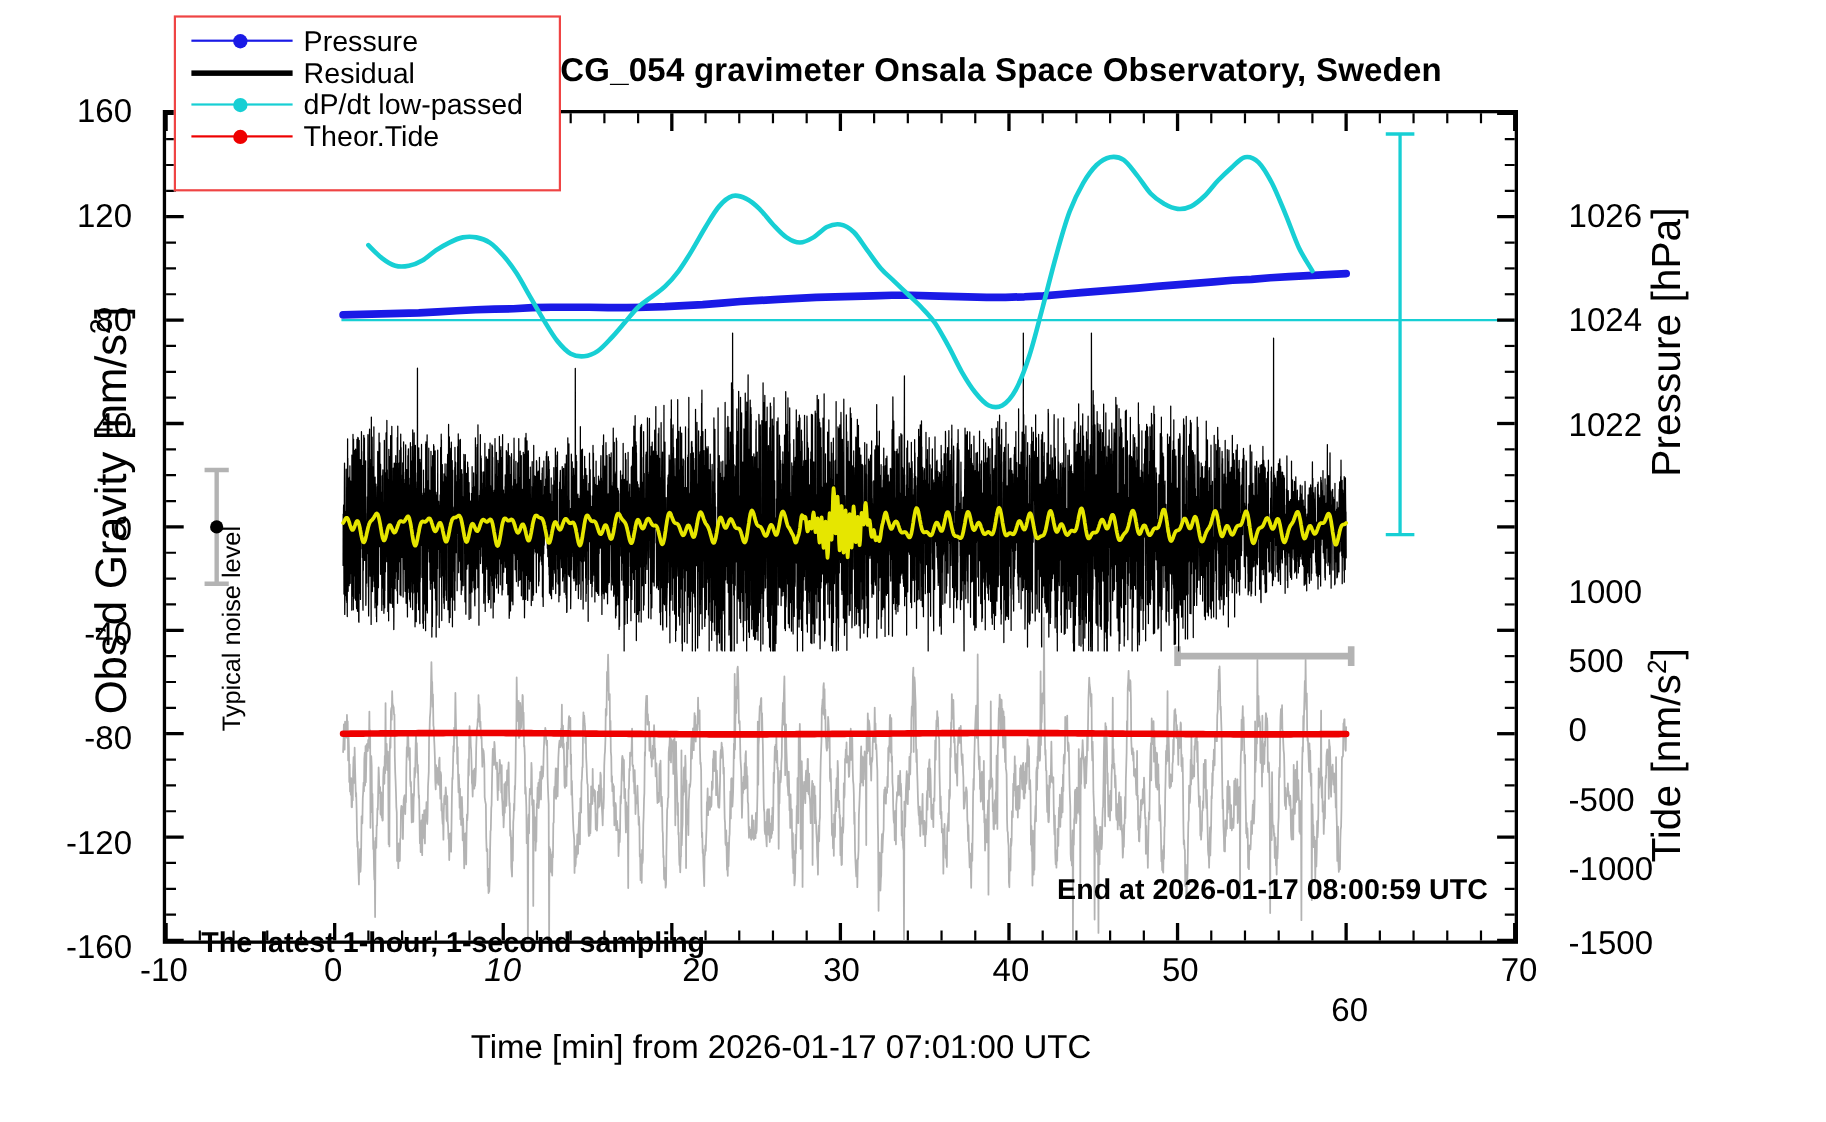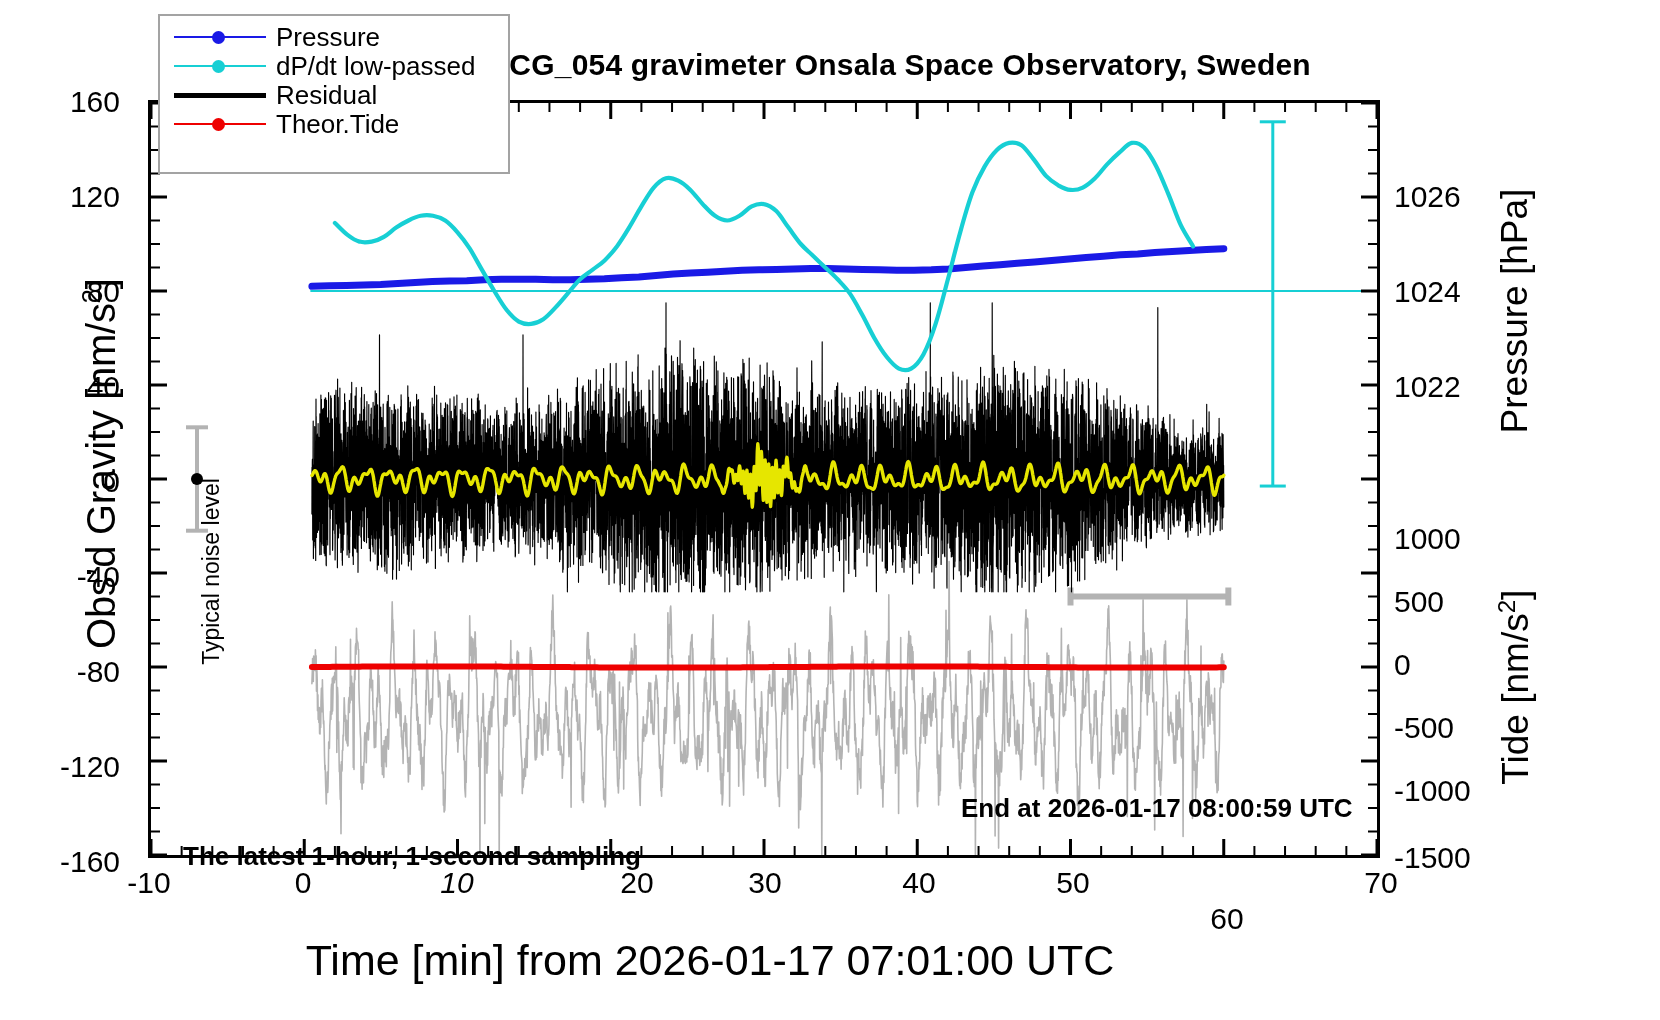--- a/index.html
+++ b/index.html
@@ -17,45 +17,45 @@
     transform:rotate(-90deg); transform-origin:center center;
     text-align:center; font-size:37px; font-weight:400;
   }
   .ytitle-right-bot{
     position:absolute; left:1320px; top:665px; width:390px;
     transform:rotate(-90deg); transform-origin:center center;
     text-align:center; font-size:37px; font-weight:400;
   }
   .xtitle{
     position:absolute; left:0; top:936px; width:1420px;
-    text-align:center; font-size:43px; font-weight:400;
+    text-align:center; font-size:30px; font-weight:400;
   }
   .sup{font-size:.65em; vertical-align:super;}
 
   
   .tl{position:absolute; font-size:30px; line-height:30px; white-space:nowrap;}
   .tl.ly{text-align:right; width:110px;}
-  .tl.ry{text-align:left; width:120px;}
+  .tl.ry{text-align:left; width:120px;margin-left:32px;}
   .tl.xx{text-align:center; width:90px;}
 
   
   #frame{position:absolute; left:148px; top:100px; width:1232px; height:758px;
          border:3px solid #000; box-sizing:border-box; background:#fff;}
   #plot{position:absolute; inset:0; overflow:hidden;}
 
   
   .chart-title{
     position:absolute; left:400px; top:48px; width:1000px;
     text-align:center; font-size:30px; font-weight:bold; letter-spacing:.2px;
   }
 
   
   #legend{
     position:absolute; left:158px; top:14px; width:352px; height:160px;
-    border:2px solid #a3a3a3; background:#fff; box-sizing:border-box;
+    border:2px solid #ef4444; background:#fff; box-sizing:border-box;
     padding:6px 0 0 0; z-index:40;
   }
   .leg-row{display:flex; align-items:center; height:29px; padding-left:14px;}
   .leg-key{position:relative; width:92px; height:18px; margin-right:10px;}
   .leg-line{position:absolute; left:0; top:8px; width:92px; height:2px;}
   .leg-line.thick{height:5px; top:7px;}
   .leg-dot{position:absolute; left:38px; top:3px; width:13px; height:13px; border-radius:50%;}
   .leg-lab{font-size:26px; line-height:26px; white-space:nowrap;}
 
   
@@ -309,30 +309,30 @@
   <div id="legend">
     <div class="leg-row">
       <span class="leg-key">
         <span class="leg-line" style="background:#1a1ae6"></span>
           <span class="leg-dot" style="background:#1a1ae6"></span>
       </span>
       <span class="leg-lab">Pressure</span>
     </div>
     <div class="leg-row">
       <span class="leg-key">
+        <span class="leg-line thick" style="background:#000000"></span>
+      </span>
+      <span class="leg-lab">Residual</span>
+    </div>
+    <div class="leg-row">
+      <span class="leg-key">
         <span class="leg-line" style="background:#17cfd4"></span>
           <span class="leg-dot" style="background:#17cfd4"></span>
       </span>
       <span class="leg-lab">dP/dt low-passed</span>
-    </div>
-    <div class="leg-row">
-      <span class="leg-key">
-        <span class="leg-line thick" style="background:#000000"></span>
-      </span>
-      <span class="leg-lab">Residual</span>
     </div>
     <div class="leg-row">
       <span class="leg-key">
         <span class="leg-line" style="background:#ee0000"></span>
           <span class="leg-dot" style="background:#ee0000"></span>
       </span>
       <span class="leg-lab">Theor.Tide</span>
     </div>
   </div>
 

